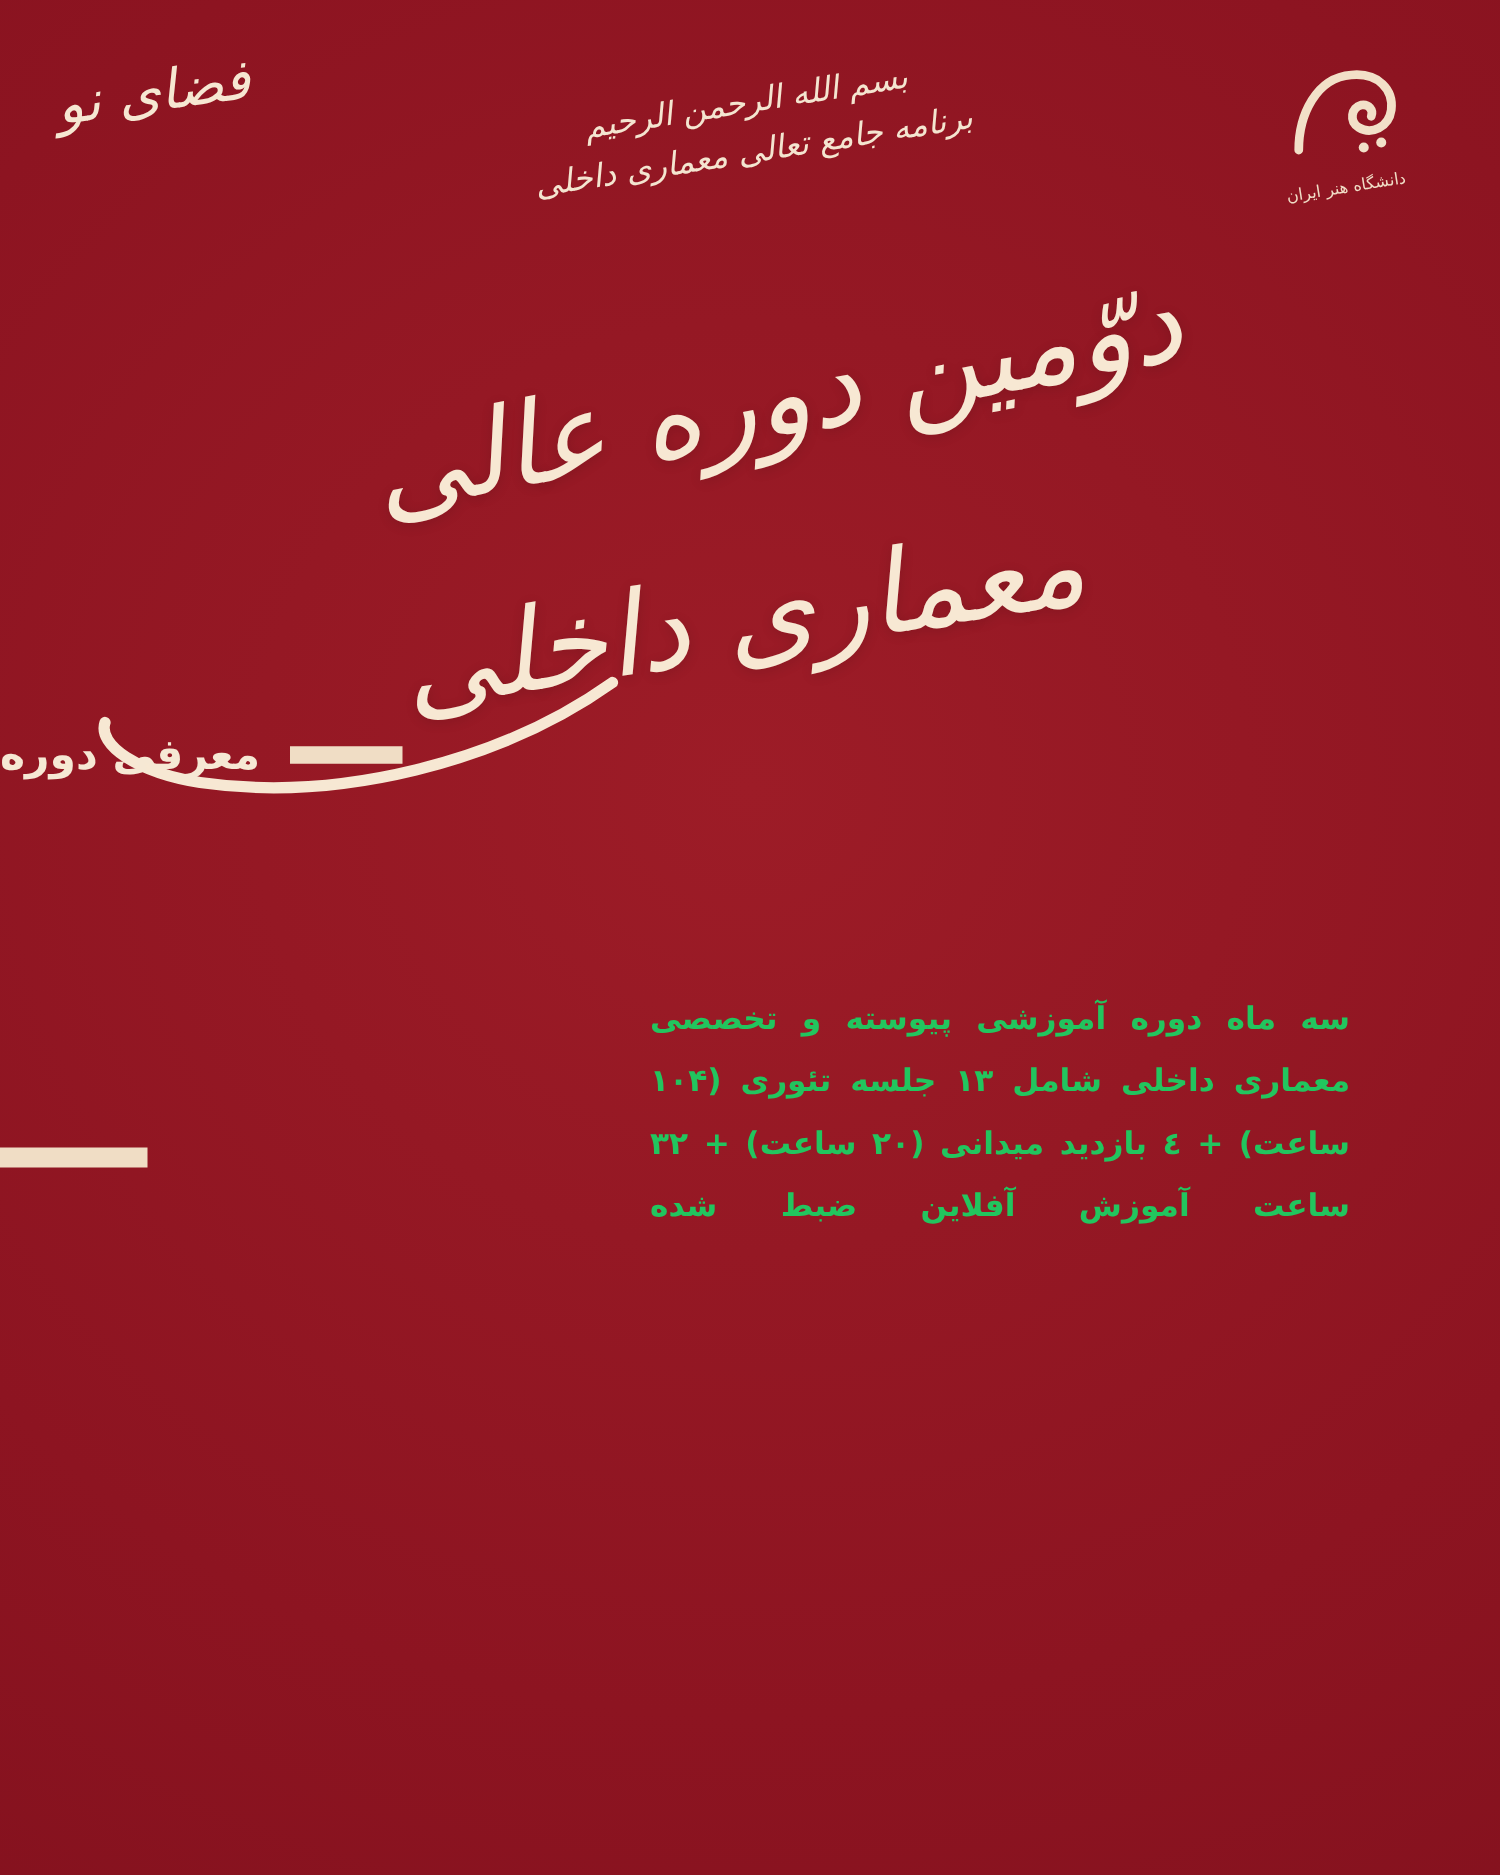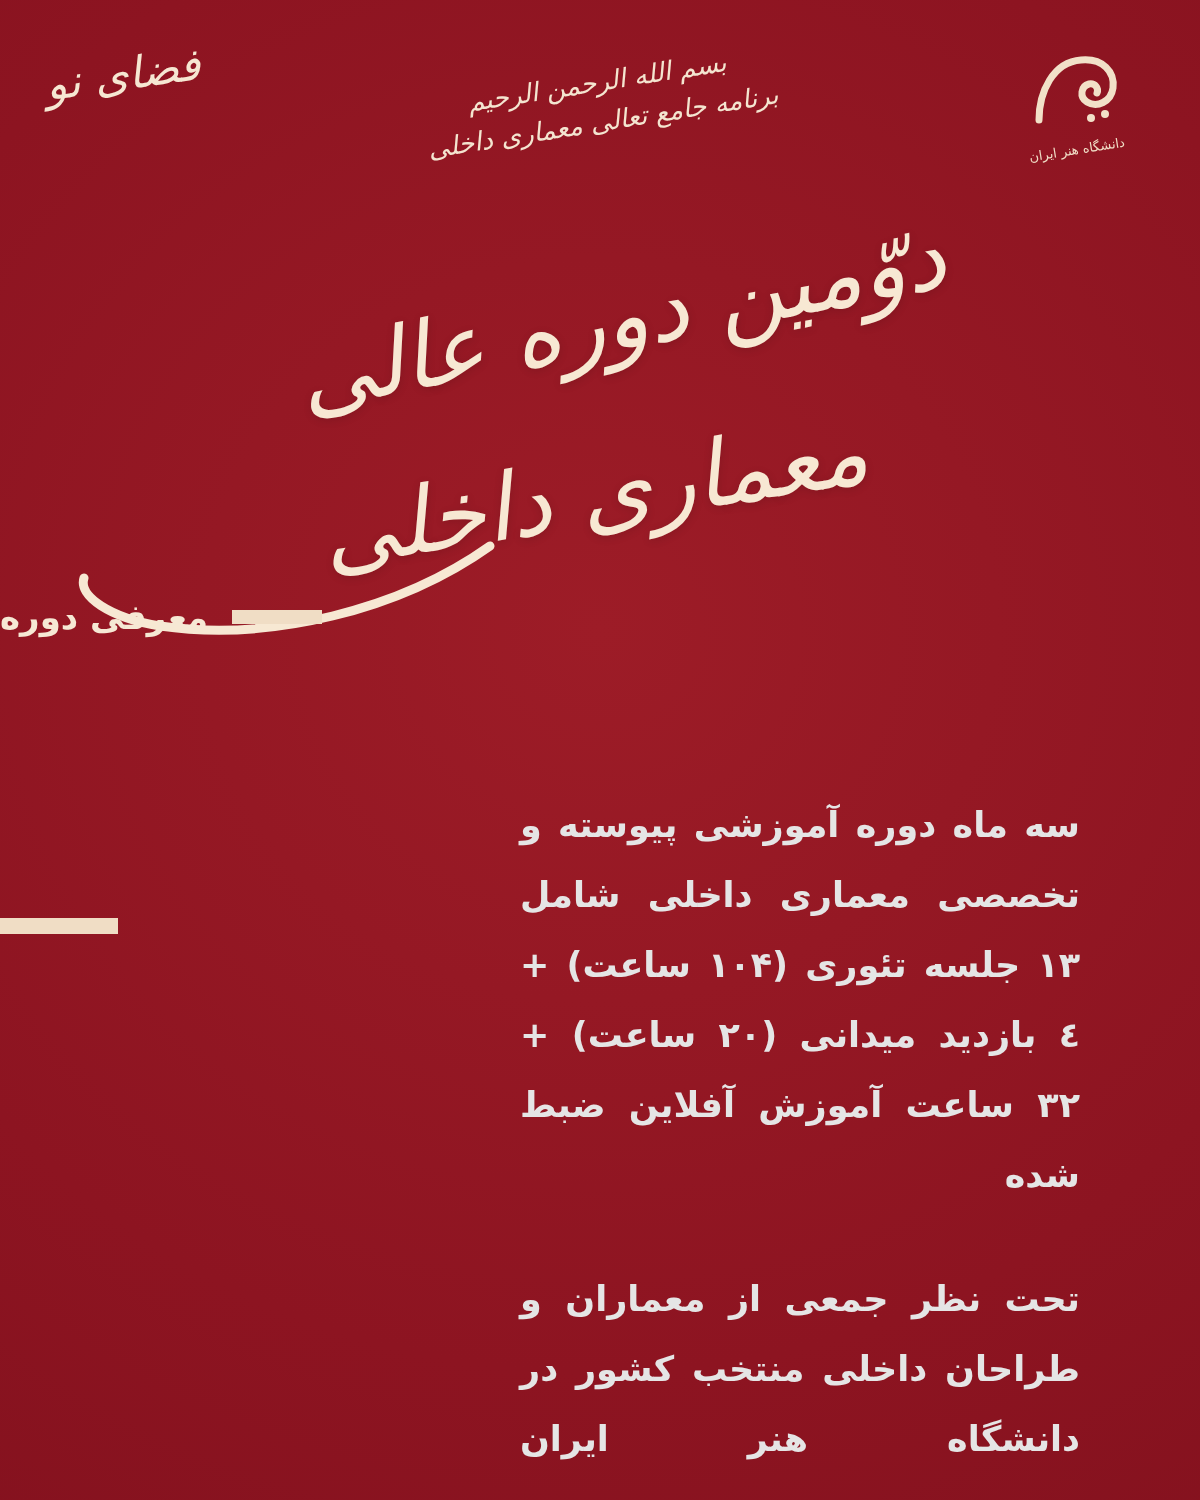--- a/index.html
+++ b/index.html
@@ -110,21 +110,21 @@
     top: 300px;
     right: 700px;
     width: 430px;
     height: 120px;
     pointer-events: none;
   }
 
   
   .section-head {
     position: absolute;
-    top: 597px;
+    top: 584px;
     right: 0;
     left: 0;
     display: flex;
     align-items: center;
     justify-content: flex-start;
     flex-direction: row-reverse;
     padding-right: 120px;
     gap: 24px;
   }
   .section-head .txt {
@@ -155,23 +155,23 @@
     position: absolute;
     top: 790px;
     right: 120px;
     width: 560px;
     text-align: justify;
     text-align-last: justify;
     direction: rtl;
   }
   .body-block p {
     margin: 0;
-    font-size: 35px;
+    font-size: 25px;
     line-height: 2.0;
-    color: #e5e5e5;
+    color: #22c55e;
     font-weight: bold;
     text-align: justify;
     text-align-last: justify;
   }
   .body-block .para2 {
     margin-top: 54px;
   }
   .date-line {
     margin-top: 10px;
     font-size: 19px;
@@ -213,16 +213,15 @@
 
   <div class="section-head">
     <span class="txt">معرفی دوره</span>
     <span class="rule"></span>
   </div>
 
   <div class="left-rule"></div>
 
   <div class="body-block">
     <p class="para1">سه ماه دوره آموزشی پیوسته و تخصصی معماری داخلی شامل ۱۳ جلسه تئوری (۱۰۴ ساعت) + ٤ بازدید میدانی (۲۰ ساعت) + ۳۲ ساعت آموزش آفلاین ضبط شده</p>
-    <p class="para2">تحت نظر جمعی از معماران و طراحان داخلی منتخب کشور در دانشگاه هنر ایران</p>
   </div>
 
 </div>
 
 </body></html>

